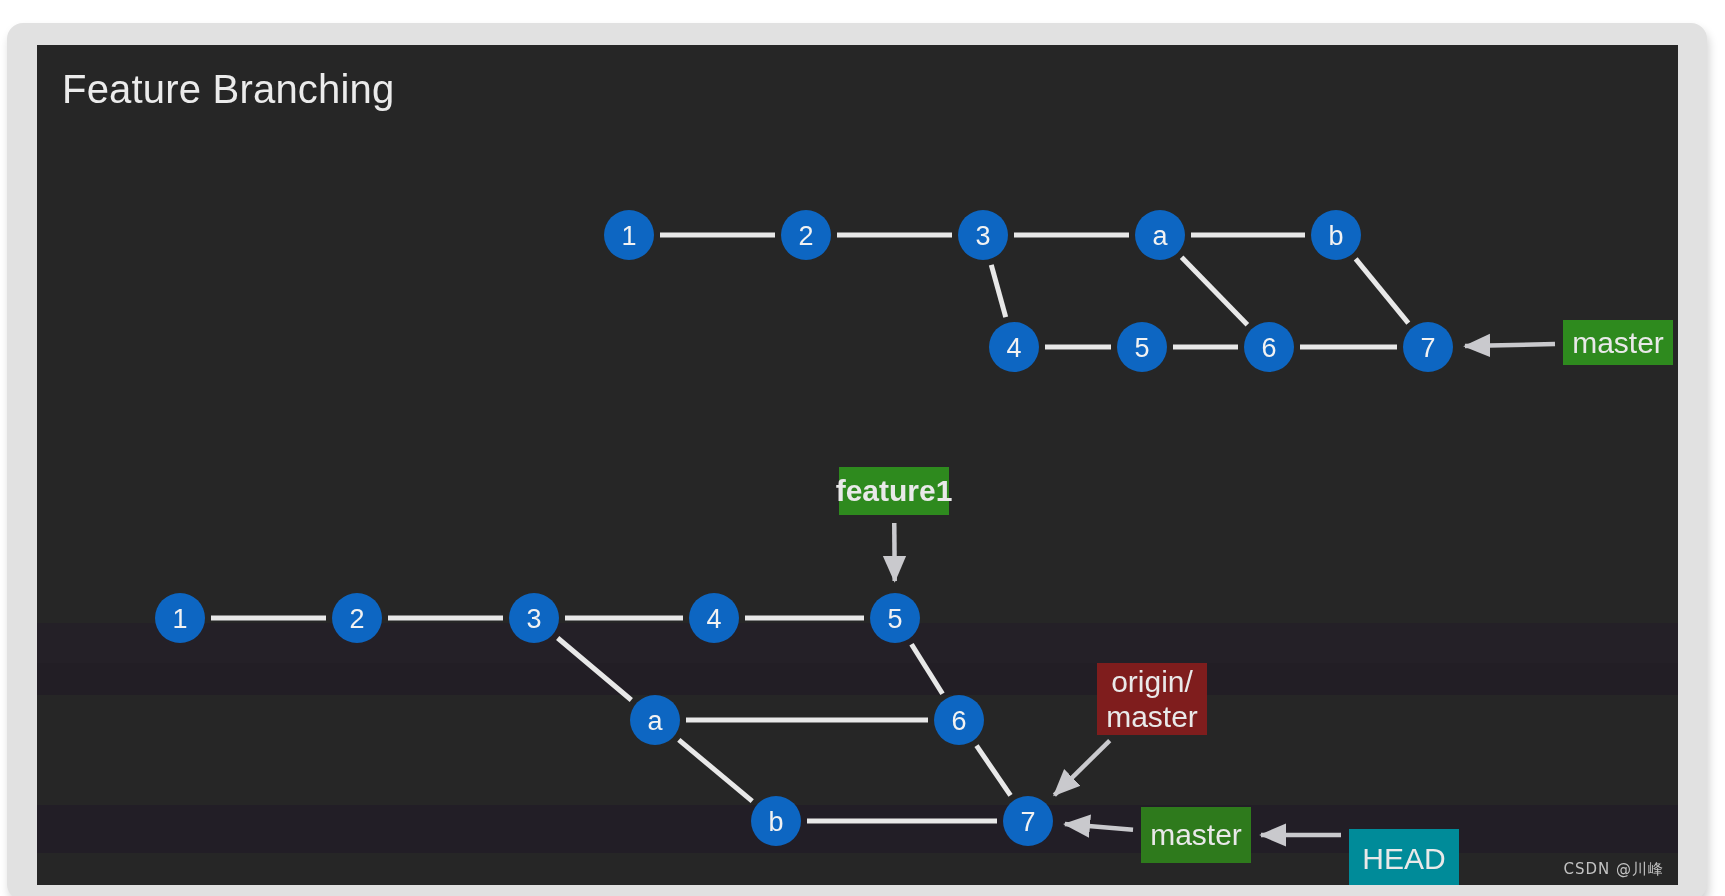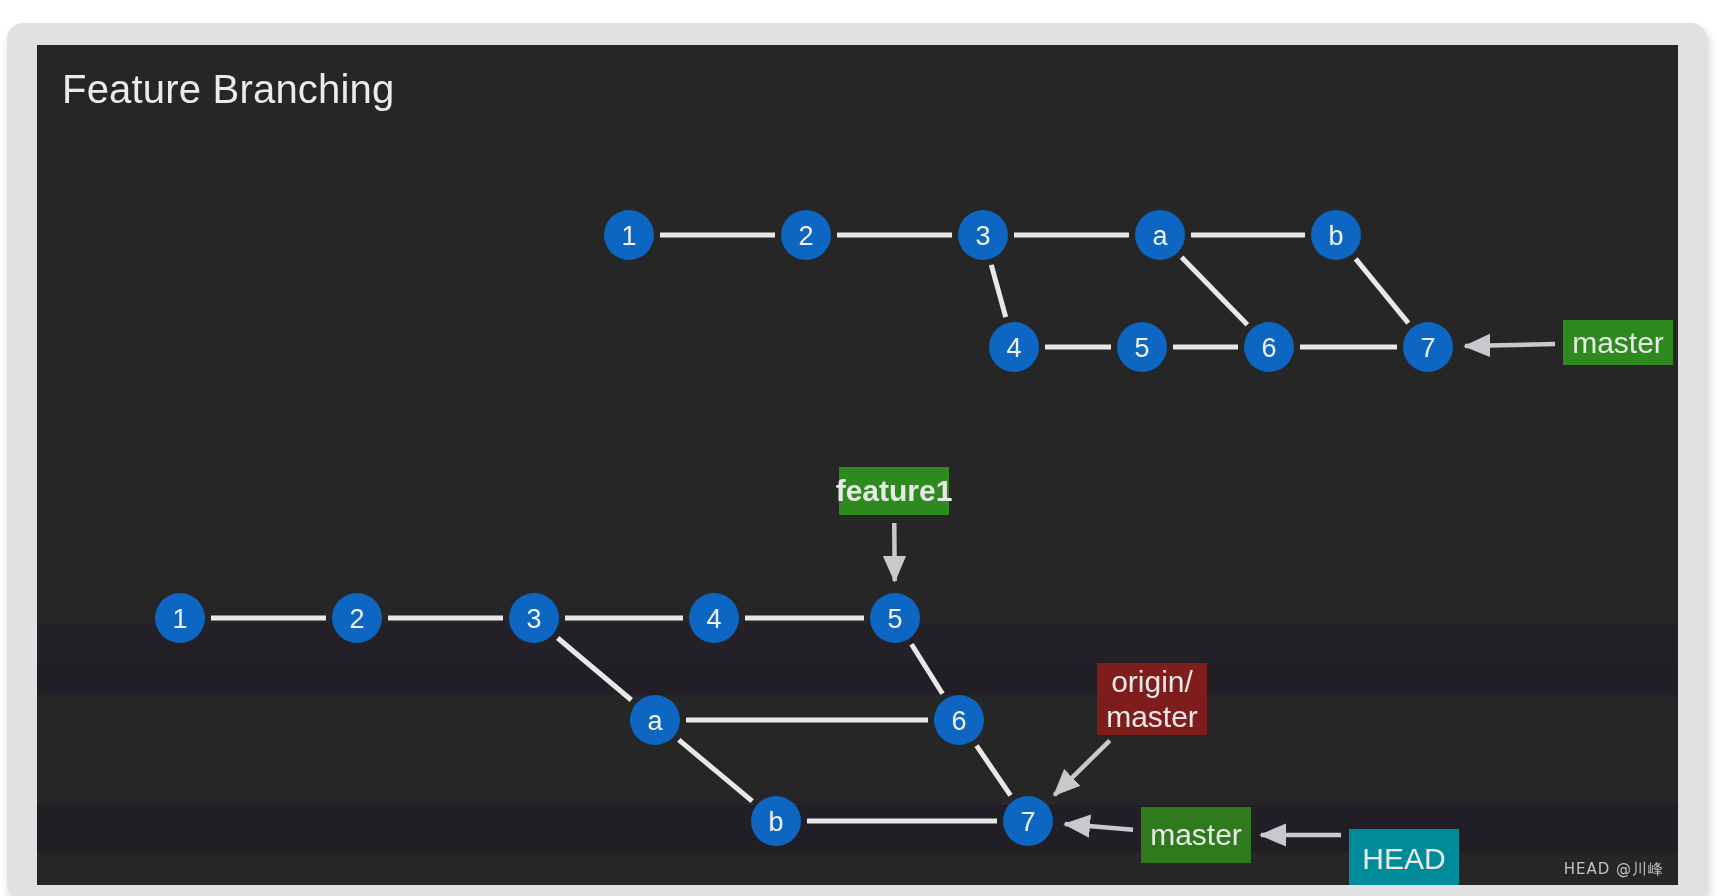--- a/index.html
+++ b/index.html
@@ -244,15 +244,15 @@
 
     <div id="labels-layer">
         <div class="ref-label" style="left: 1526px; top: 275px; width: 110px; height: 45px; background: rgb(46, 138, 30);">master</div>
         <div class="ref-label" style="left: 802px; top: 422px; width: 110px; height: 48px; background: rgb(46, 138, 30); font-weight: bold;">feature1</div>
         <div class="ref-label" style="left: 1060px; top: 618px; width: 110px; height: 72px; background: #7f1d1d;">origin/
 master</div>
         <div class="ref-label" style="left: 1104px; top: 762px; width: 110px; height: 56px; background: rgb(46, 122, 28);">master</div>
         <div class="ref-label" style="left: 1312px; top: 765px; width: 110px; height: 60px; background: rgb(0, 139, 153); margin-top: 19px;">HEAD</div>
       </div>
 
-    <div id="watermark">HEAD @川峰</div>
+    <div id="watermark">CSDN @川峰</div>
   </div>
 </div>
 
 </body></html>

